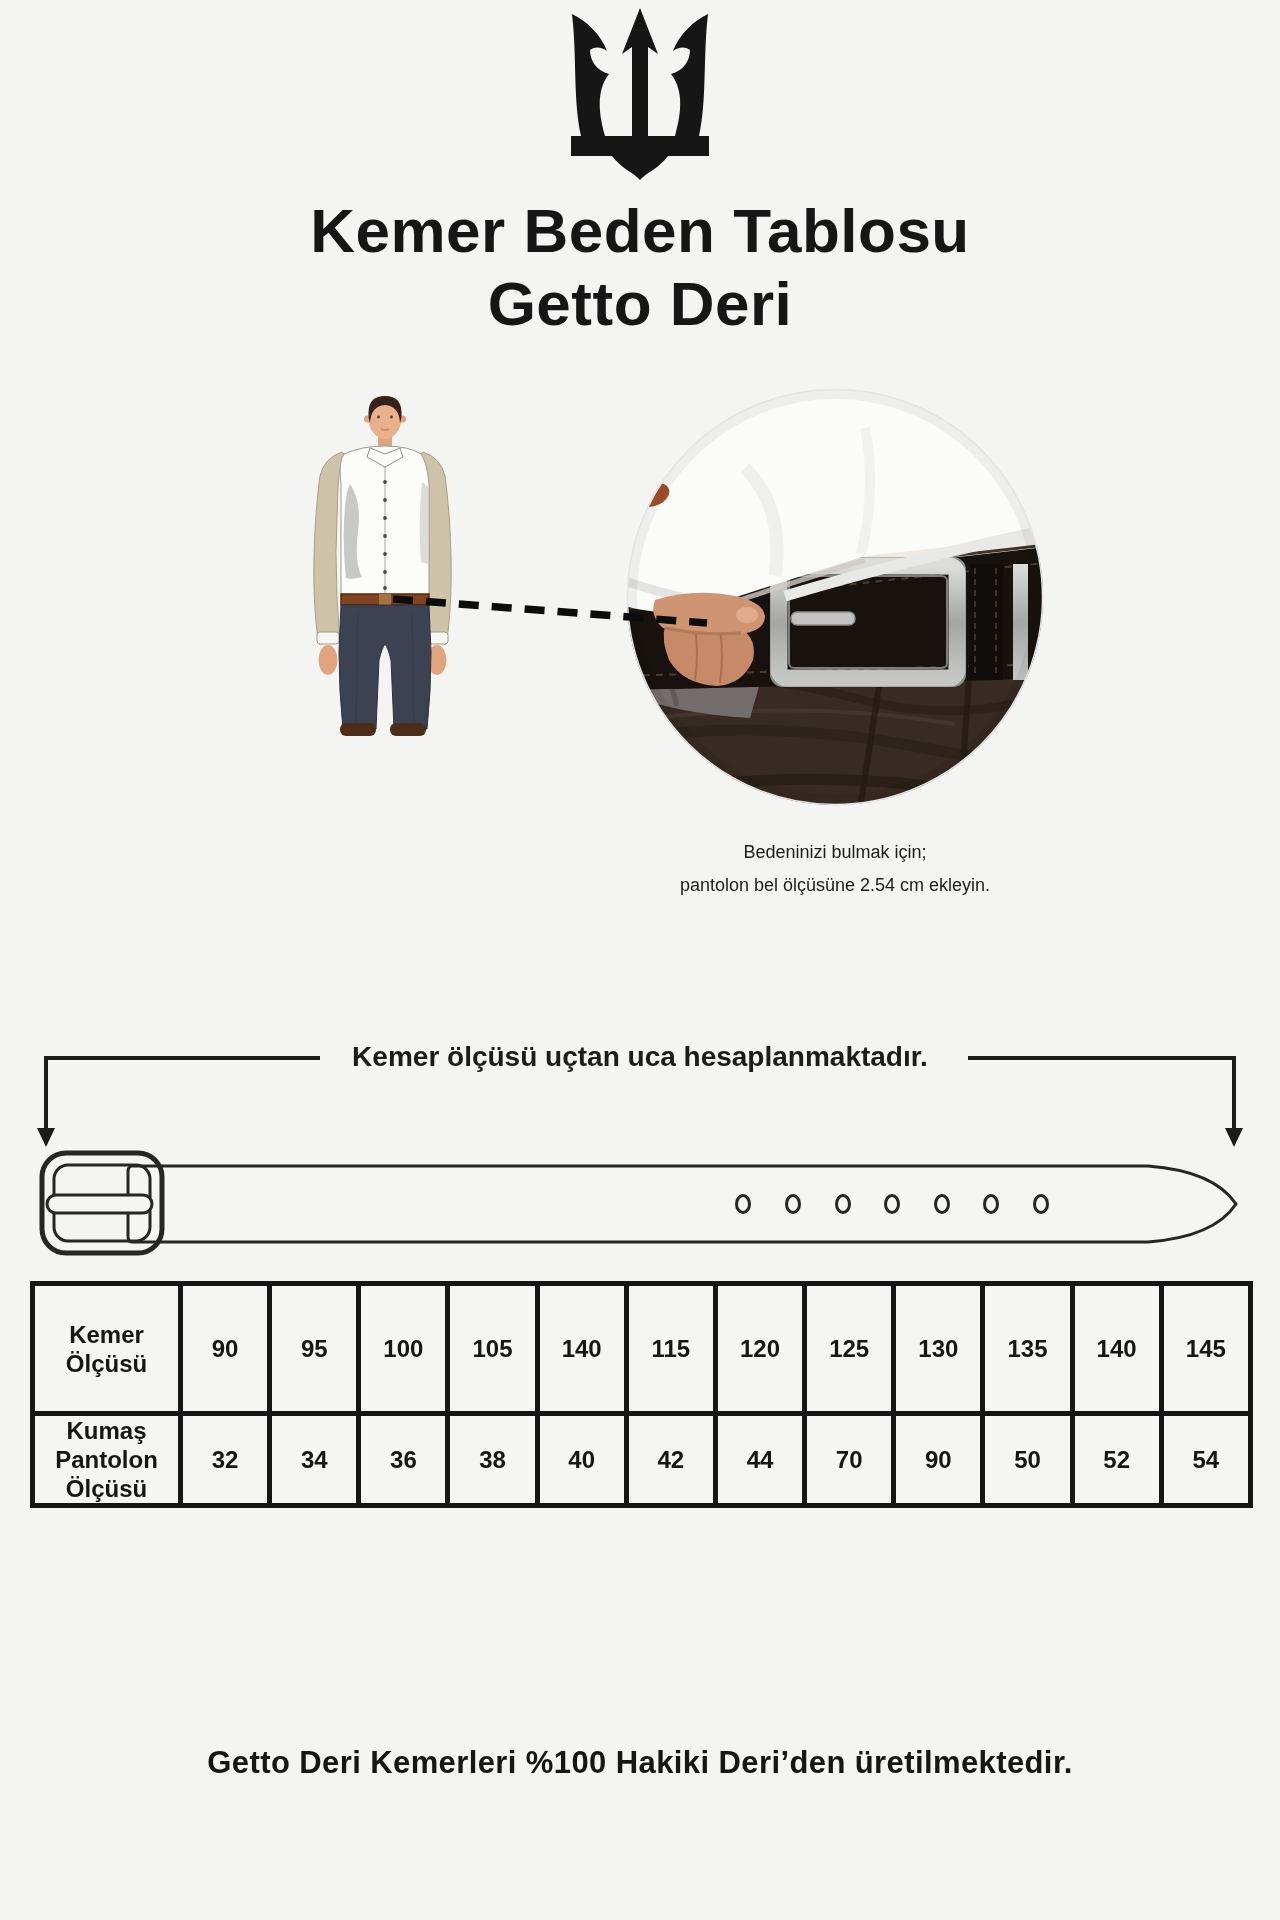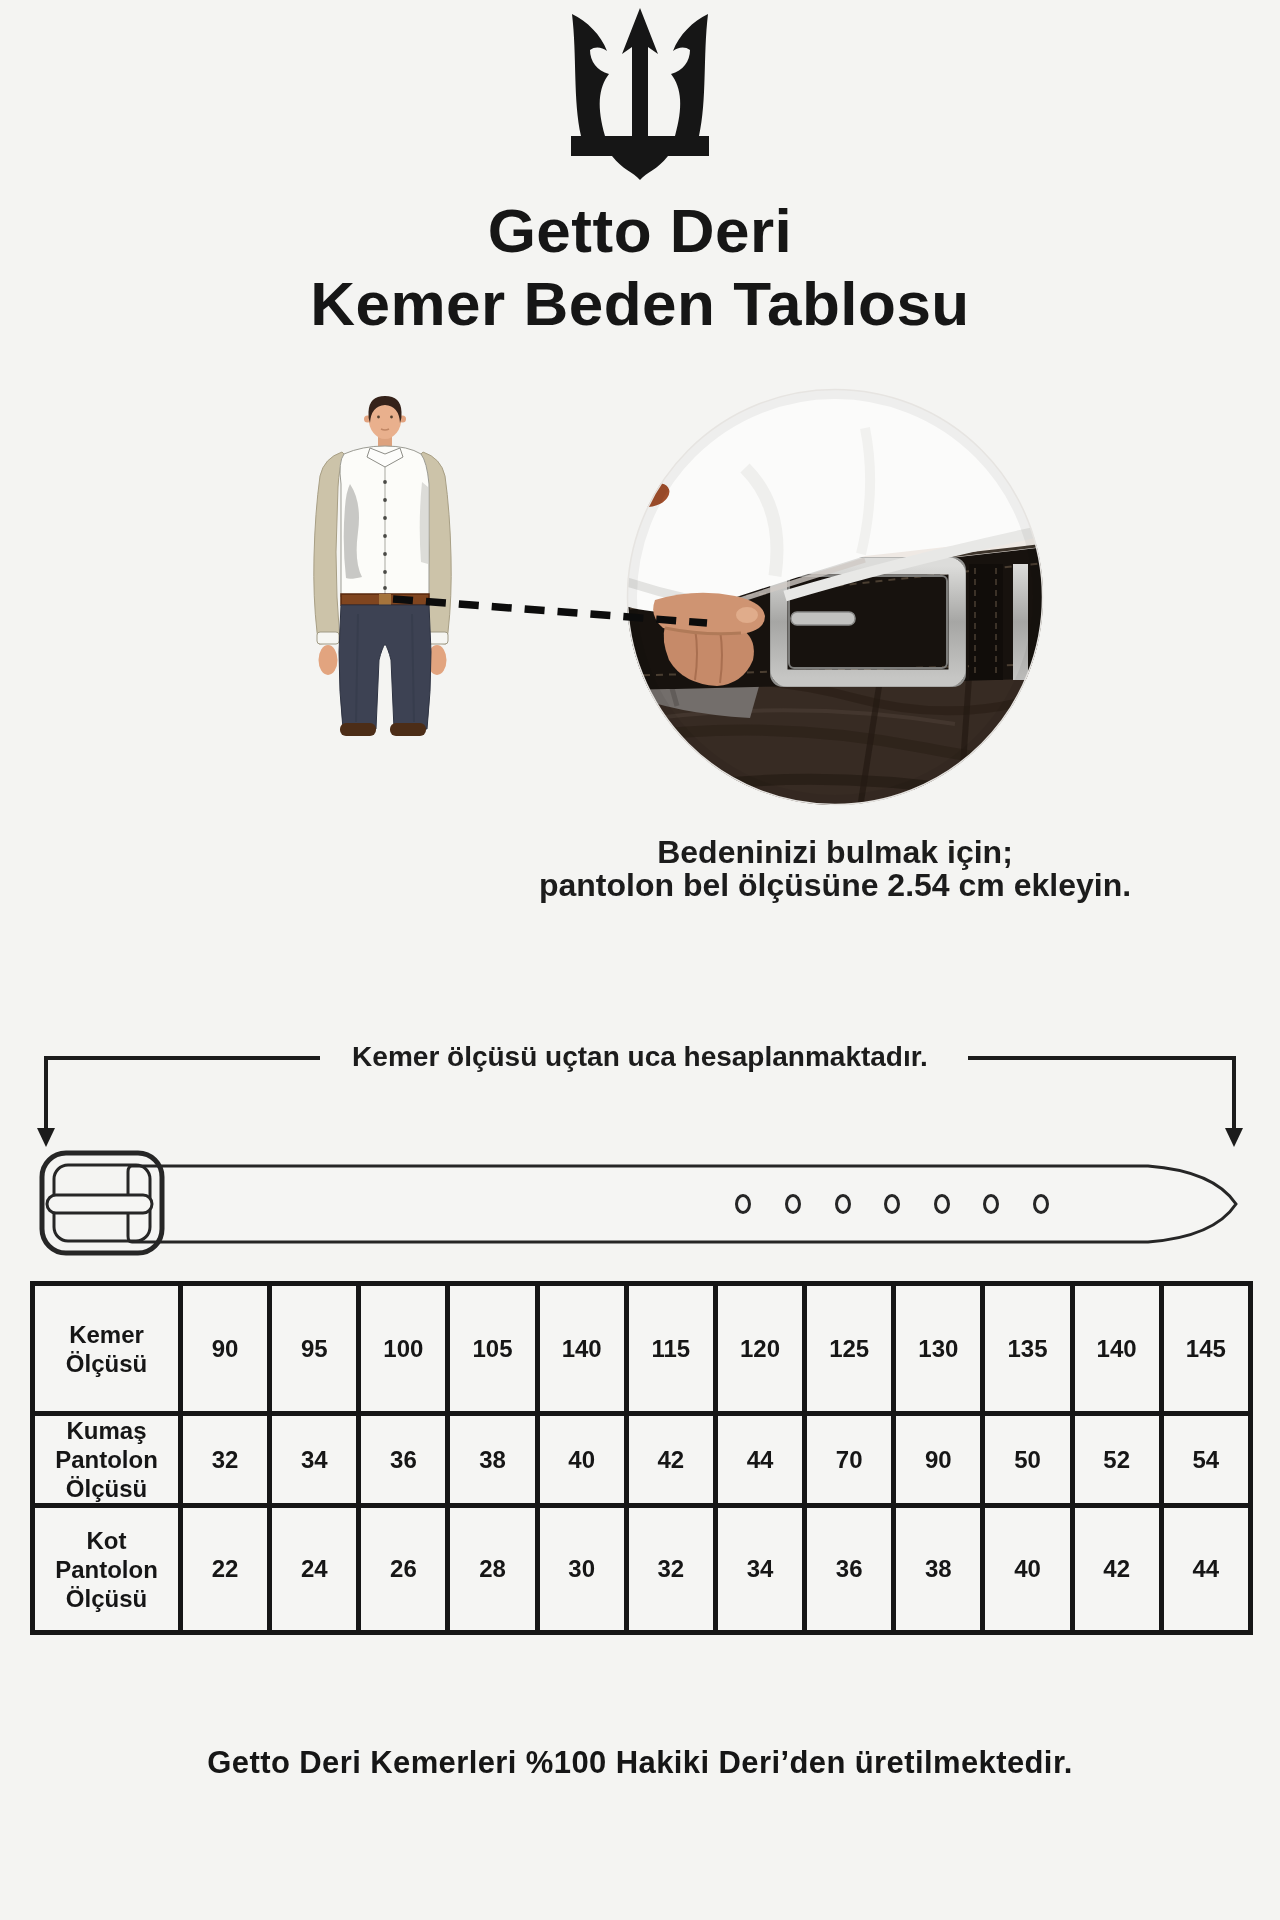--- a/index.html
+++ b/index.html
@@ -22,21 +22,21 @@
     font-weight:700;letter-spacing:0.5px;
     color:#161616;
   }
   
   .man-svg{left:290px;top:392px;width:185px;height:346px;}
   .circle-svg{left:625px;top:388px;width:420px;height:420px;}
   .dash-svg{left:385px;top:585px;width:330px;height:55px;}
   .fig-caption{
     left:835px;top:836px;transform:translateX(-50%);
     text-align:center;white-space:nowrap;
-    font-size:32px;line-height:33px;font-weight:700;color:#1c1c1c;
+    font-size:18px;line-height:33px;font-weight:400;color:#1c1c1c;
   }
   
   .beltdiag-svg{left:0;top:1035px;width:1280px;height:230px;}
   .belt-caption{
     left:640px;top:1041px;transform:translateX(-50%);
     white-space:nowrap;text-align:center;
     font-size:28px;font-weight:700;color:#1c1c1c;
   }
   
   .size-table{
@@ -73,22 +73,22 @@
     <g fill="#161616">
       <path d="M75,0 L93,46 L83,39 L83,128 L67,128 L67,39 L57,46 Z"></path>
       <path d="M7,6 C12,48 8,92 16,128 L40,128 C32,100 33,80 44,66 C32,63 25,53 25,42 C30,38 37,39 42,43 C36,27 22,13 7,6 Z"></path>
       <path d="M143,6 C138,48 142,92 134,128 L110,128 C118,100 117,80 106,66 C118,63 125,53 125,42 C120,38 113,39 108,43 C114,27 128,13 143,6 Z"></path>
       <rect x="6" y="128" width="138" height="20"></rect>
       <path d="M47,148 C58,162 68,164 75,172 C82,164 92,162 103,148 Z"></path>
     </g>
   </svg>
 
   <div class="abs title">
+    <div>Kemer Beden Tablosu</div>
     <div>Getto Deri</div>
-    <div>Kemer Beden Tablosu</div>
   </div>
 
   <svg class="abs man-svg" viewBox="0 0 185 346" aria-hidden="true">
 
     <path d="M52,60 Q34,66 30,84 Q25,120 24,165 Q23,205 27,240 L29,252 L50,250 Q46,205 46,160 L48,95 Q49,75 54,62 Z" fill="#ccc3a9" stroke="#a89f85" stroke-width="1"></path>
     <path d="M133,60 Q151,66 155,84 Q160,120 161,165 Q162,205 158,240 L156,252 L135,250 Q139,205 139,160 L137,95 Q136,75 131,62 Z" fill="#ccc3a9" stroke="#a89f85" stroke-width="1"></path>
 
     <rect x="88" y="40" width="14" height="16" fill="#dda27e"></rect>
     <circle cx="77.5" cy="27" r="3.5" fill="#e2a27e"></circle>
     <circle cx="112.5" cy="27" r="3.5" fill="#e2a27e"></circle>
@@ -267,35 +267,18 @@
       <td class="num">38</td>
       <td class="num">40</td>
       <td class="num">42</td>
       <td class="num">44</td>
       <td class="num">70</td>
       <td class="num">90</td>
       <td class="num">50</td>
       <td class="num">52</td>
       <td class="num">54</td>
     </tr>
-    <tr class="r3">
-      <td class="lbl">Kot
-Pantolon
-Ölçüsü</td>
-      <td class="num">22</td>
-      <td class="num">24</td>
-      <td class="num">26</td>
-      <td class="num">28</td>
-      <td class="num">30</td>
-      <td class="num">32</td>
-      <td class="num">34</td>
-      <td class="num">36</td>
-      <td class="num">38</td>
-      <td class="num">40</td>
-      <td class="num">42</td>
-      <td class="num">44</td>
-    </tr>
   </tbody>
     </table>
 
   <div class="abs footer-note">Getto Deri Kemerleri %100 Hakiki Deri’den üretilmektedir.</div>
 
 </div>
 
 </body></html>

